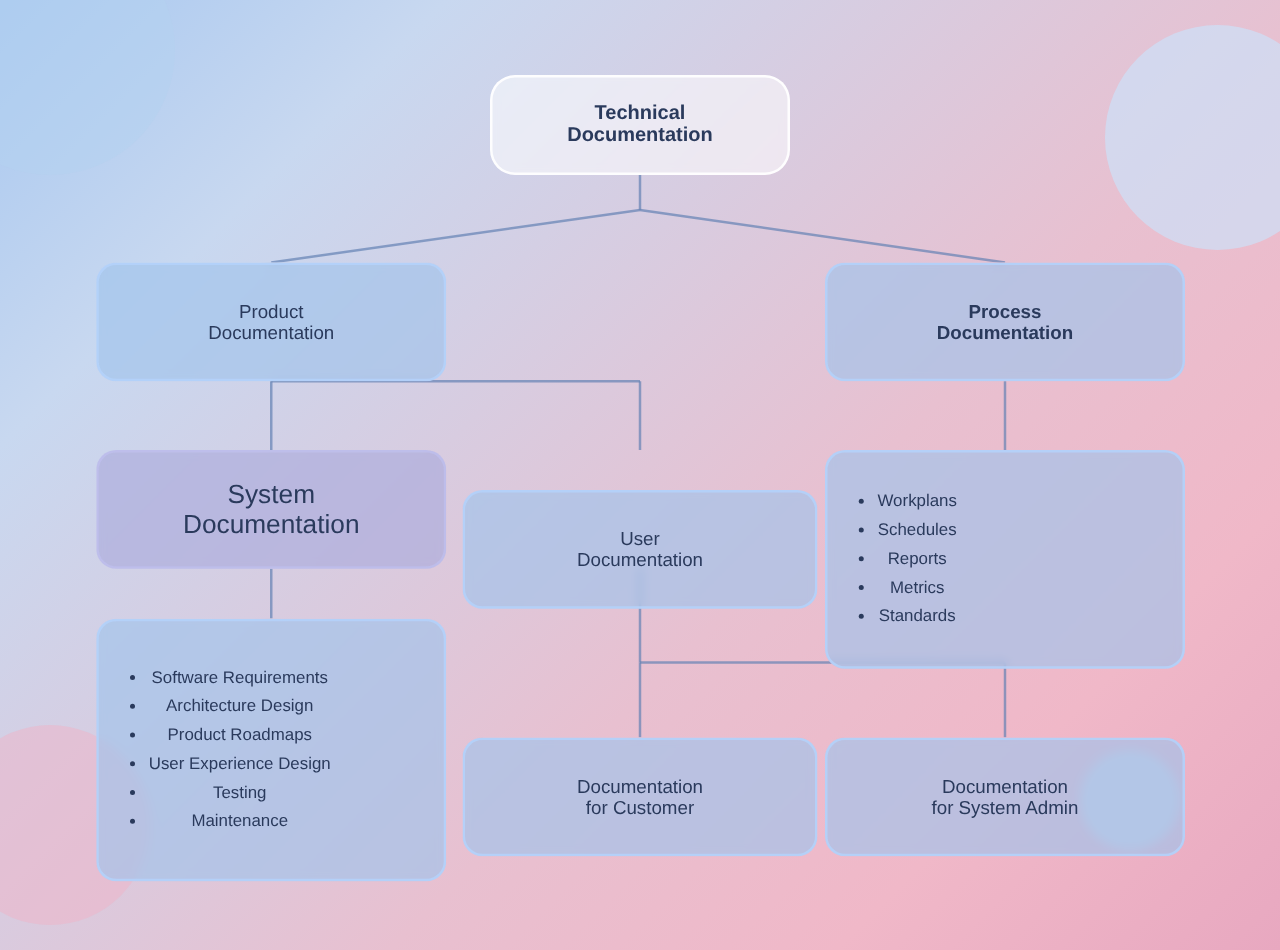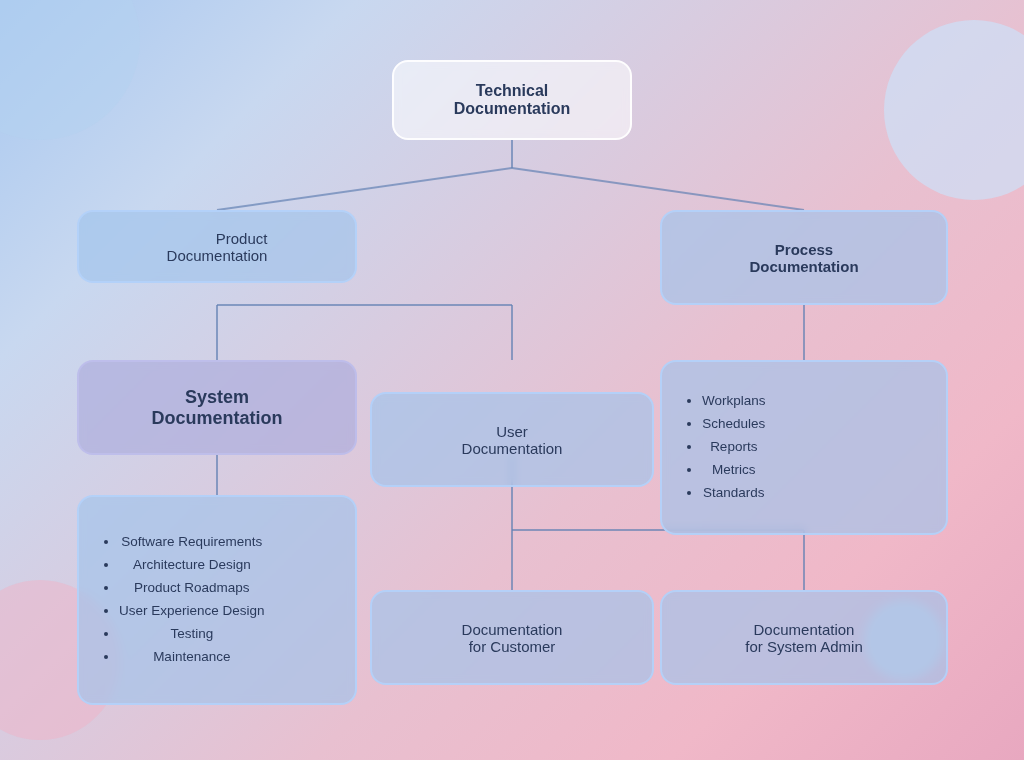--- a/index.html
+++ b/index.html
@@ -132,37 +132,37 @@
 
     <line x1="217" y1="455" x2="217" y2="495" stroke="rgba(100,130,180,0.7)" stroke-width="2"></line>
 
     <line x1="512" y1="455" x2="512" y2="530" stroke="rgba(100,130,180,0.7)" stroke-width="2"></line>
     <line x1="512" y1="530" x2="512" y2="590" stroke="rgba(100,130,180,0.7)" stroke-width="2"></line>
 
     <line x1="512" y1="530" x2="804" y2="530" stroke="rgba(100,130,180,0.7)" stroke-width="2"></line>
     <line x1="804" y1="530" x2="804" y2="590" stroke="rgba(100,130,180,0.7)" stroke-width="2"></line>
   </svg>
 
-  <div class="node node-white" style="left: 392px; top: 60px; width: 240px; height: 80px;">
+  <div class="node node-white" style="left: 392px; top: 60px; width: 240px; height: 80px; border-radius: 20px;">
     <span style="white-space: pre-line; font-size: 16px; font-weight: 600;">Technical
 Documentation</span>
   </div>
 
-  <div class="node node-blue" style="left: 77px; top: 210px; width: 280px; height: 73px; text-align: right;">
+  <div class="node node-blue" style="left: 77px; top: 210px; width: 280px; height: 95px;">
     <span style="white-space: pre-line; font-size: 15px; font-weight: 500;">Product
 Documentation</span>
   </div>
 
   <div class="node node-blue" style="left: 660px; top: 210px; width: 288px; height: 95px;">
     <span style="white-space: pre-line; font-size: 15px; font-weight: 700;">Process
 Documentation</span>
   </div>
 
   <div class="node node-purple" style="left: 77px; top: 360px; width: 280px; height: 95px;">
-    <span style="white-space: pre-line; font-size: 18px; font-weight: 700;">System
+    <span style="white-space: pre-line; font-size: 21px; font-weight: 400;">System
 Documentation</span>
   </div>
 
   <div class="node node-blue" style="left: 370px; top: 360px; width: 284px; height: 95px; margin-top: 32px;">
     <span style="white-space: pre-line; font-size: 15px; font-weight: 500;">User
 Documentation</span>
   </div>
 
   <div class="node node-blue node-list" style="left: 77px; top: 495px; width: 280px; height: 210px;">
     <ul>

